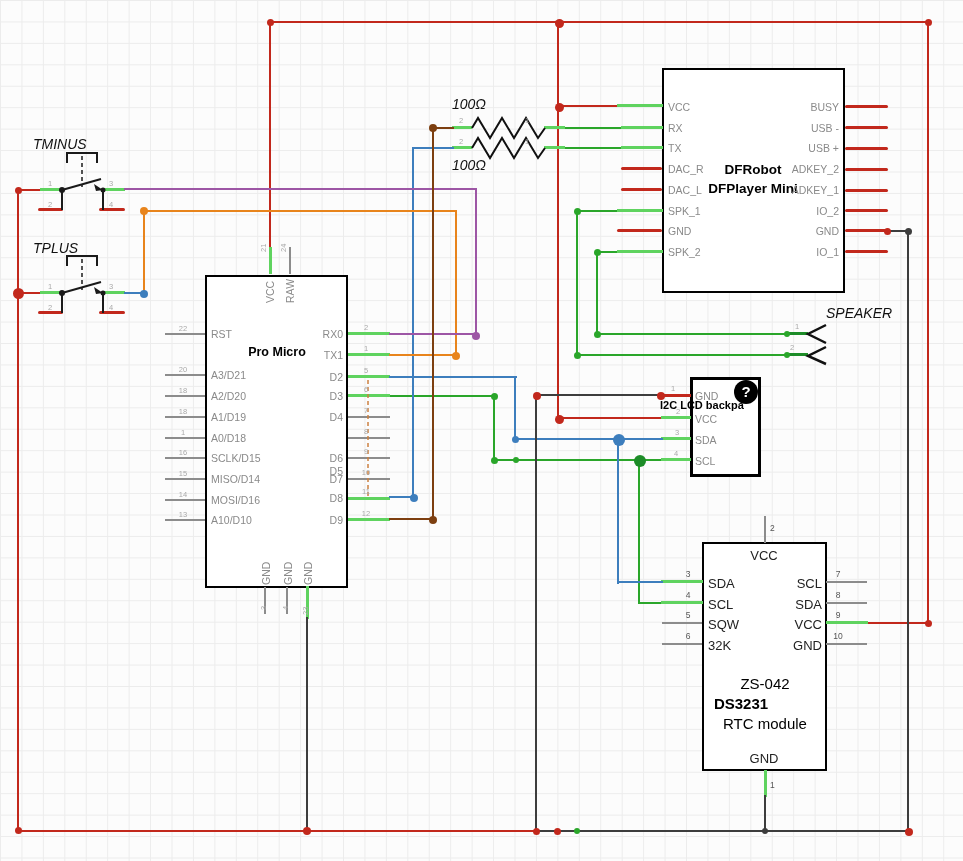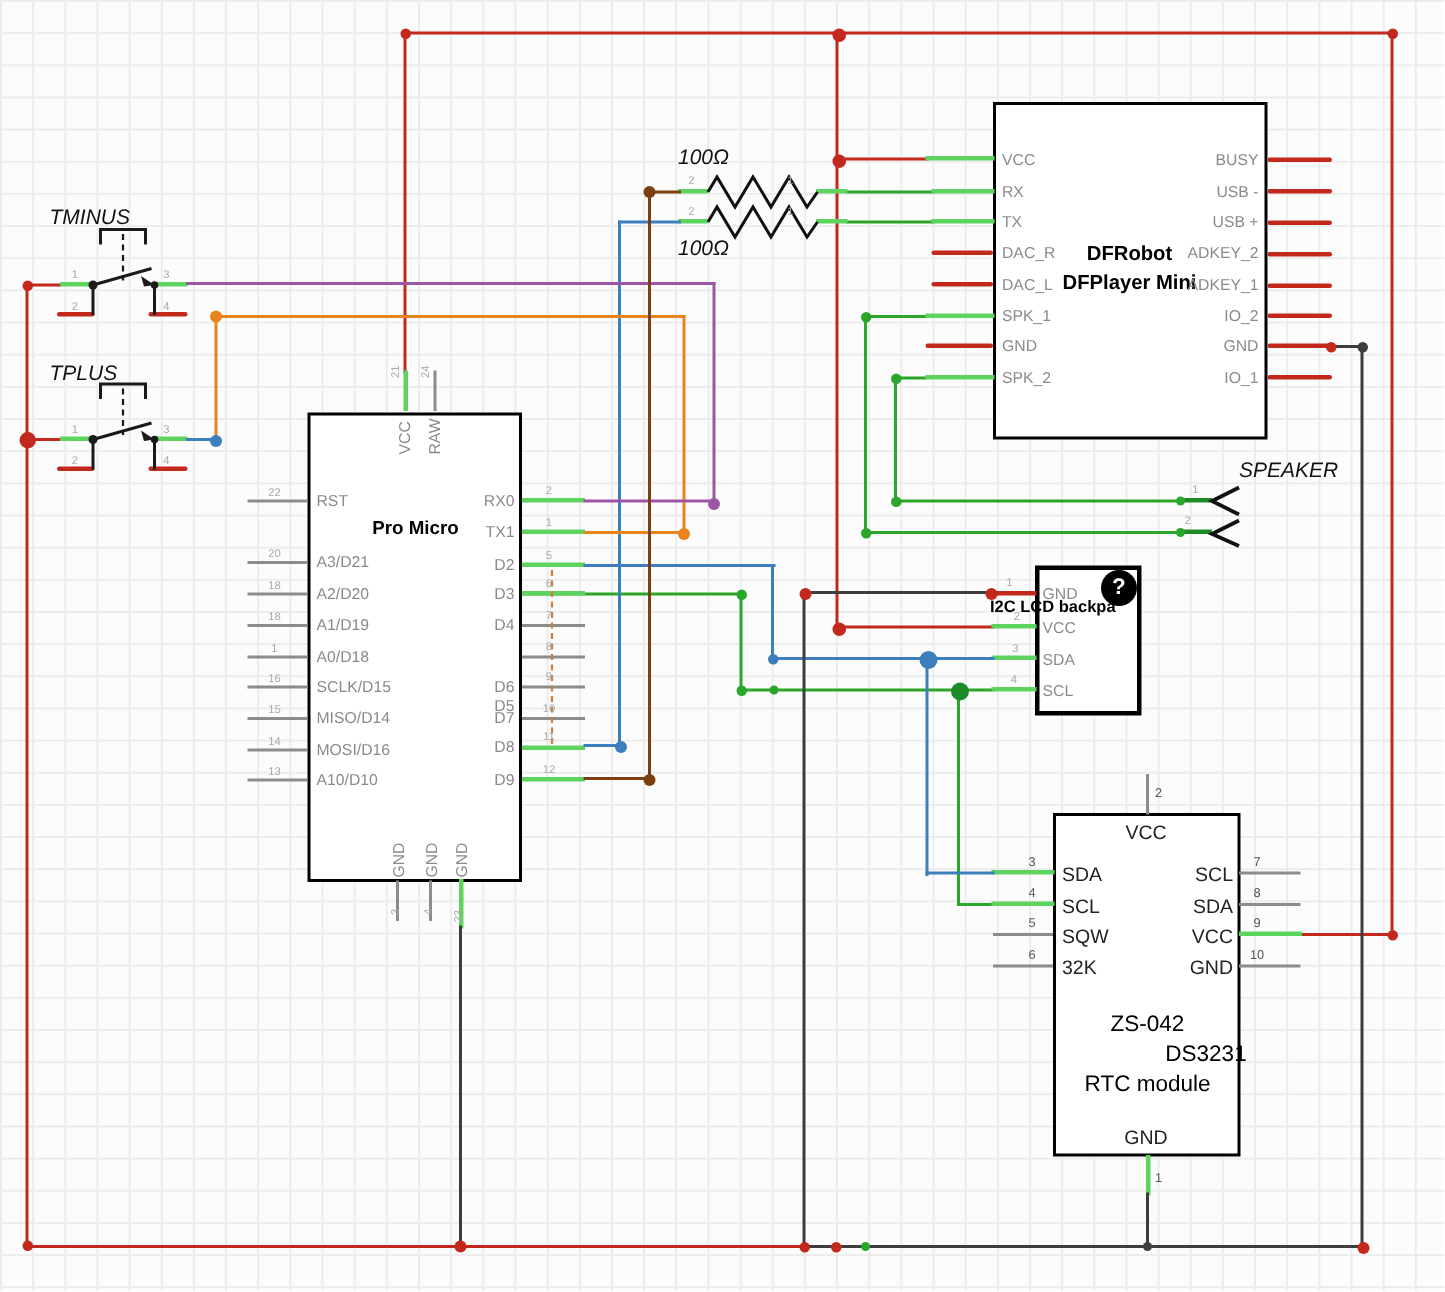--- a/index.html
+++ b/index.html
@@ -331,21 +331,21 @@
   <span class="lbl pin" style="left:695px;top:396px;">GND</span>
   <span class="lbl pin" style="left:695px;top:419px;">VCC</span>
   <span class="lbl pin" style="left:695px;top:440px;">SDA</span>
   <span class="lbl pin" style="left:695px;top:461px;">SCL</span>
   <span class="lbl pnum ca" style="left:673px;top:388px;">1</span>
   <span class="lbl pnum ca" style="left:678px;top:411px;">2</span>
   <span class="lbl pnum ca" style="left:677px;top:432px;">3</span>
   <span class="lbl pnum ca" style="left:676px;top:453px;">4</span>
 
   <span class="lbl rtctitle ca" style="left:765px;top:683px;">ZS-042</span>
-  <span class="lbl rtctitle ca" style="left:804px;top:703px;">DS3231</span>
+  <span class="lbl rtctitle ca" style="left:741px;top:703px;font-weight:bold;">DS3231</span>
   <span class="lbl rtctitle ca" style="left:765px;top:723px;">RTC module</span>
   <span class="lbl rtcpin ca" style="left:764px;top:555px;">VCC</span>
   <span class="lbl rtcnum" style="left:770px;top:528px;">2</span>
   <span class="lbl rtcpin ca" style="left:764px;top:758px;">GND</span>
   <span class="lbl rtcnum" style="left:770px;top:785px;">1</span>
   <span class="lbl rtcpin" style="left:708px;top:583px;">SDA</span>
   <span class="lbl rtcpin" style="left:708px;top:604px;">SCL</span>
   <span class="lbl rtcpin" style="left:708px;top:624px;">SQW</span>
   <span class="lbl rtcpin" style="left:708px;top:645px;">32K</span>
   <span class="lbl rtcnum ca" style="left:688px;top:574px;">3</span>

